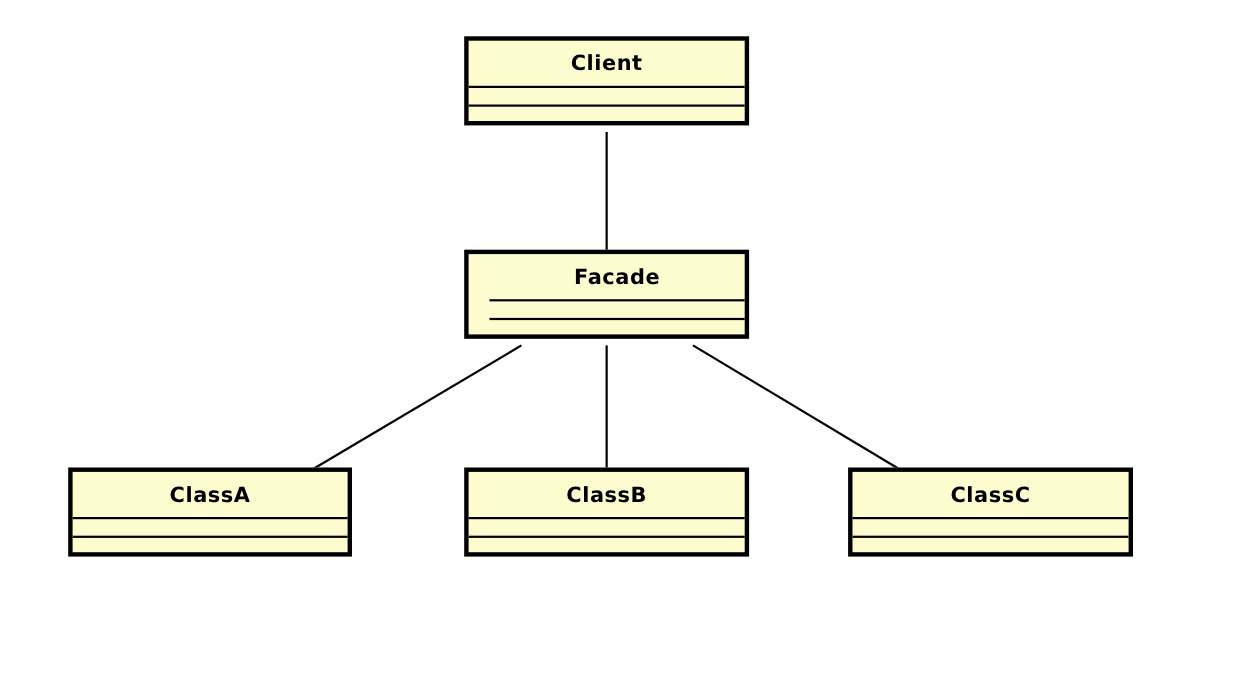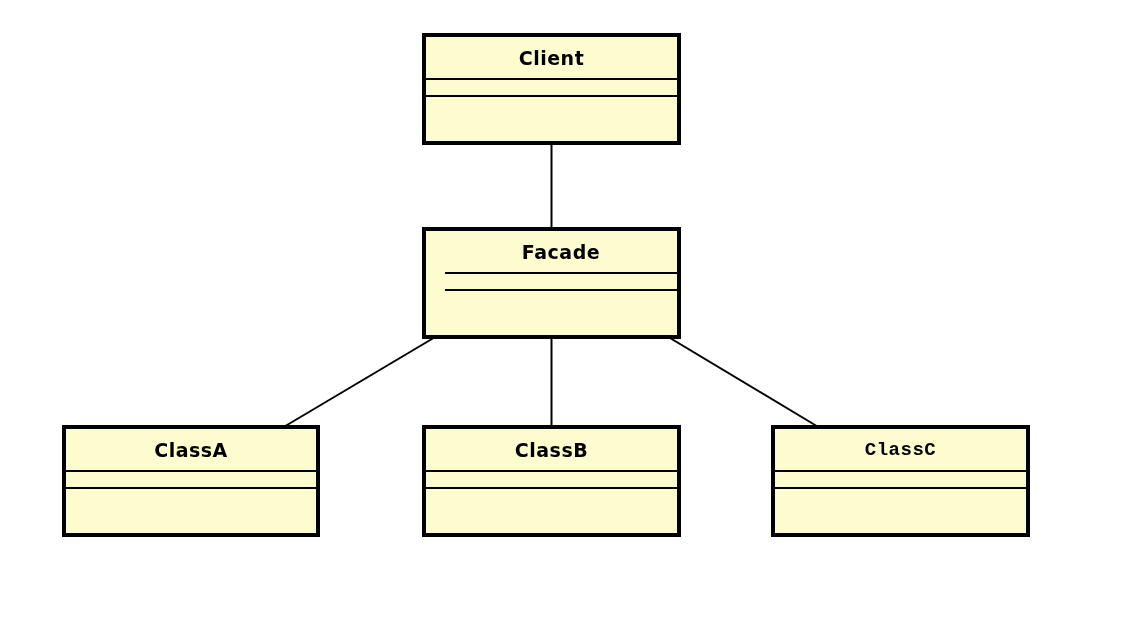--- a/index.html
+++ b/index.html
@@ -19,21 +19,21 @@
     position: absolute;
     left: 0;
     top: 0;
     width: 1138px;
     height: 624px;
   }
   .uml-node {
     position: absolute;
     box-sizing: border-box;
     width: 259px;
-    height: 112px;
+    height: 81px;
     background: #FCFCCE;
     border: 4px solid #000000;
     display: flex;
     flex-direction: column;
   }
   .uml-title {
     box-sizing: border-box;
     height: 43px;
     border-bottom: 2px solid #000000;
     display: flex;
@@ -49,21 +49,21 @@
     height: 17px;
     border-bottom: 2px solid #000000;
   }
   .uml-methods {
     flex: 1;
   }
   .node-client { left: 422px; top: 33px;  }
   .node-facade { left: 422px; top: 227px; padding-left: 19px; }
   .node-classa { left: 62px;  top: 425px; width: 258px; }
   .node-classb { left: 422px; top: 425px; text-align: center; }
-  .node-classc { left: 771px; top: 425px; font-family: Liberation Mono, monospace; }
+  .node-classc { left: 771px; top: 425px; }
 </style>
 </head>
 <body>
 
 <div class="canvas">
 
   <svg class="connector-layer" viewBox="0 0 1138 624" xmlns="http://www.w3.org/2000/svg">
     <line x1="551.5" y1="120" x2="551.5" y2="230" stroke="#000000" stroke-width="2"></line>
     <line x1="474" y1="314" x2="282" y2="428" stroke="#000000" stroke-width="2"></line>
     <line x1="551.5" y1="314" x2="551.5" y2="428" stroke="#000000" stroke-width="2"></line>

